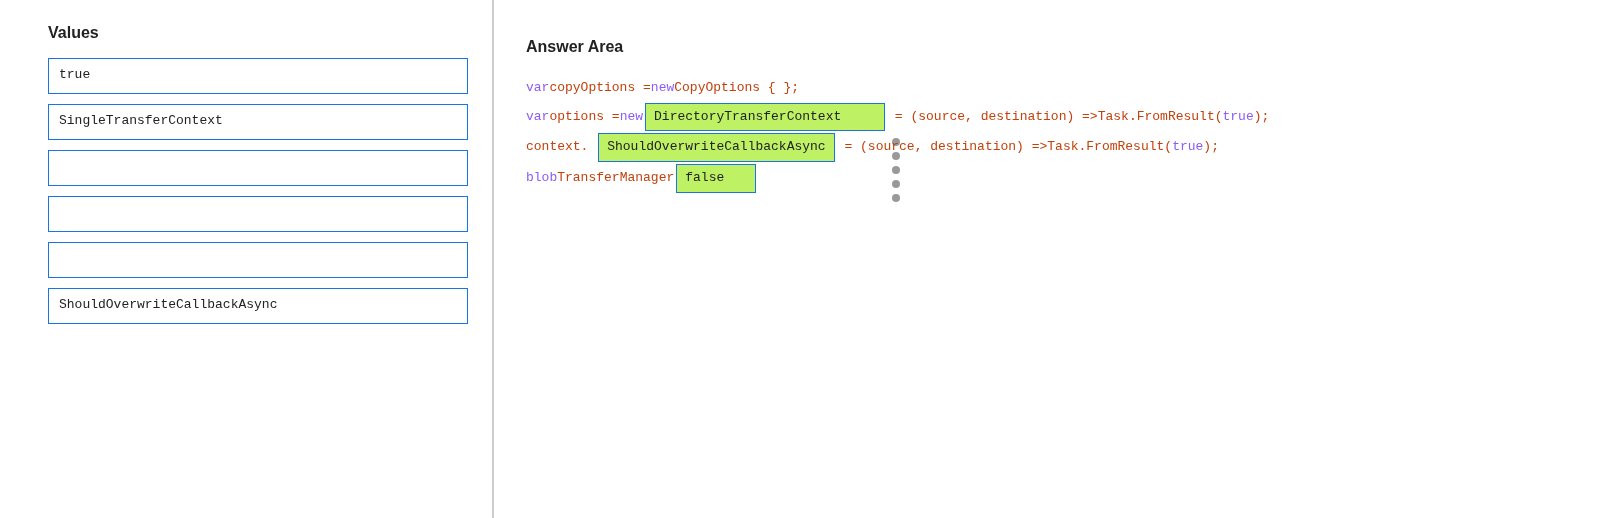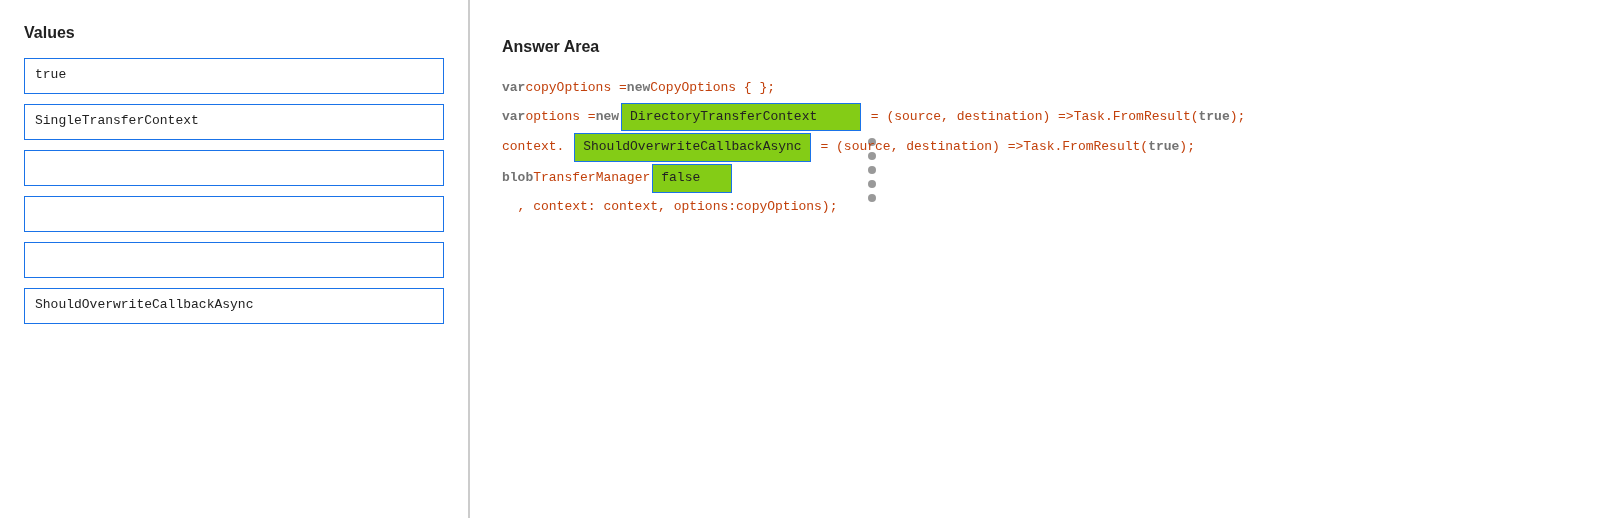--- a/index.html
+++ b/index.html
@@ -11,20 +11,21 @@
       height: 518px;
       width: 1607px;
       display: flex;
       overflow: hidden;
     }
 
     .left-panel {
       width: 468px;
       padding: 24px 24px 24px 24px;
       flex-shrink: 0;
+      margin-left: 24px;
     }
 
     .left-panel h2 {
       font-weight: 700;
       font-size: 16px;
       margin-bottom: 16px;
     }
 
     .value-box {
       border: 1.5px solid #1a73e8;
@@ -68,34 +69,34 @@
     }
 
     .code-line {
       display: flex;
       align-items: center;
       flex-wrap: wrap;
       margin-bottom: 2px;
       position: relative;
     }
 
-    .kw { color: #737373; font-weight: 700; text-align: right; }
+    .kw { color: #8b5cf6; font-weight: 400; text-align: right; }
     .cls { color: #c2410c; }
     .normal { color: #c2410c; text-align: right; }
 
     .drop-box {
       display: inline-block;
       border: 1.5px solid #1a73e8;
       padding: 1px 8px;
       min-width: 180px;
       min-height: 22px;
       font-family: 'Courier New', monospace;
       font-size: 13px;
       color: #222;
-      background: #84cc16;
+      background: #bef264;
       vertical-align: middle;
       margin: 0 2px;
     }
 
     .drop-box.wide {
       min-width: 240px;
     }
 
     .drop-box.medium {
       min-width: 200px;
@@ -172,18 +173,15 @@
       <span class="kw">true</span>
       <span class="normal">);</span>
     </div>
 
     <div class="code-line">
       <span class="kw">blob </span>
       <span class="cls">TransferManager</span>
       <span class="drop-box narrow">false</span>
     </div>
 
-    <div class="code-line">
-      <span class="normal">&nbsp;&nbsp;, context: context, options:copyOptions);</span>
-    </div>
 
   </div>
 </div>
 
 </body></html>

